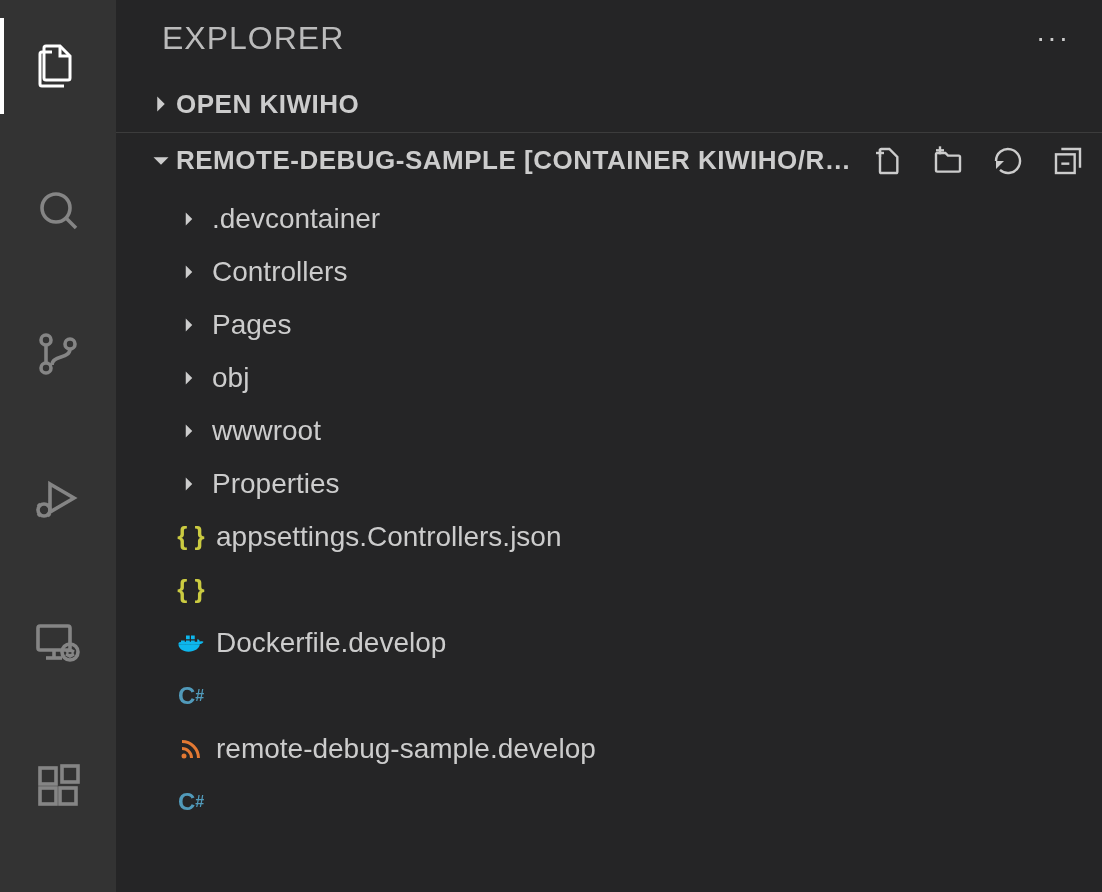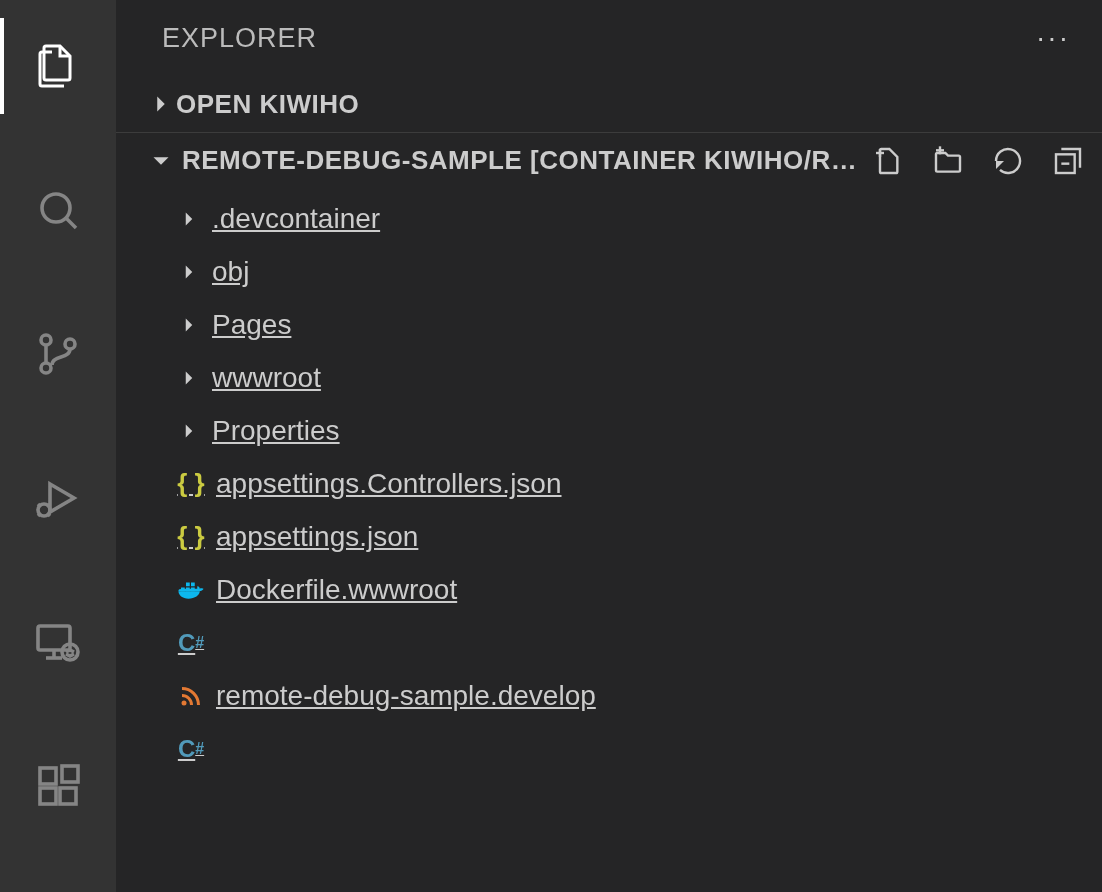--- a/index.html
+++ b/index.html
@@ -58,21 +58,21 @@
       flex-direction: column;
     }
     .sidebar-header {
       display: flex;
       align-items: center;
       justify-content: space-between;
       padding: 18px 32px 18px 46px;
       height: 76px;
     }
     .sidebar-title {
-      font-size: 27px;
+      font-size: 32px;
       font-weight: 400;
       color: #bbbbbb;
       letter-spacing: 1px;
     }
     .ellipsis {
       color: #cccccc;
       font-size: 28px;
       letter-spacing: 2px;
       cursor: pointer;
     }
@@ -83,21 +83,20 @@
       height: 56px;
       cursor: pointer;
     }
     .section-header.workspace {
       border-top: 1px solid #3c3c3c;
       justify-content: space-between;
     }
     .section-header-left {
       display: flex;
       align-items: center;
-      gap: 6px;
       flex: 1;
       min-width: 0;
     }
     .section-title {
       font-size: 26px;
       font-weight: 700;
       color: #cccccc;
       letter-spacing: 0.5px;
       white-space: nowrap;
       overflow: hidden;
@@ -117,21 +116,20 @@
       padding-left: 12px;
     }
     .workspace-actions svg {
       width: 32px;
       height: 32px;
       cursor: pointer;
       color: #cccccc;
     }
     .tree {
       padding: 4px 0;
-      text-decoration: underline;
     }
     .tree-item {
       display: flex;
       align-items: center;
       height: 53px;
       padding-left: 60px;
       cursor: pointer;
       gap: 10px;
     }
     .tree-item .chevron-small {
@@ -276,62 +274,67 @@
     <div class="tree-item">
       <svg class="chevron-small" viewBox="0 0 24 24">
           <path d="M9 6l6 6-6 6"></path>
         </svg>
       <span class="label">.devcontainer</span>
     </div>
     <div class="tree-item">
       <svg class="chevron-small" viewBox="0 0 24 24">
           <path d="M9 6l6 6-6 6"></path>
         </svg>
+      <span class="label">Controllers</span>
+    </div>
+    <div class="tree-item">
+      <svg class="chevron-small" viewBox="0 0 24 24">
+          <path d="M9 6l6 6-6 6"></path>
+        </svg>
+      <span class="label">Pages</span>
+    </div>
+    <div class="tree-item">
+      <svg class="chevron-small" viewBox="0 0 24 24">
+          <path d="M9 6l6 6-6 6"></path>
+        </svg>
       <span class="label">obj</span>
-    </div>
-    <div class="tree-item">
-      <svg class="chevron-small" viewBox="0 0 24 24">
-          <path d="M9 6l6 6-6 6"></path>
-        </svg>
-      <span class="label">Pages</span>
     </div>
     <div class="tree-item">
       <svg class="chevron-small" viewBox="0 0 24 24">
           <path d="M9 6l6 6-6 6"></path>
         </svg>
       <span class="label">wwwroot</span>
     </div>
     <div class="tree-item">
       <svg class="chevron-small" viewBox="0 0 24 24">
           <path d="M9 6l6 6-6 6"></path>
         </svg>
       <span class="label">Properties</span>
     </div>
 
     <div class="tree-item">
       <span class="file-icon json-icon">{ }</span>
       <span class="label">appsettings.Controllers.json</span>
     </div>
     <div class="tree-item">
       <span class="file-icon json-icon">{ }</span>
-      <span class="label">appsettings.json</span>
     </div>
     <div class="tree-item">
       <span class="file-icon docker-icon">
         <svg viewBox="0 0 24 24" fill="#0db7ed">
           <rect x="4" y="10" width="3" height="3"></rect>
           <rect x="8" y="10" width="3" height="3"></rect>
           <rect x="12" y="10" width="3" height="3"></rect>
           <rect x="8" y="6" width="3" height="3"></rect>
           <rect x="12" y="6" width="3" height="3"></rect>
           <path d="M2 13h17c2 0 3-2 3-2s-2-1-3 0c0-2-2-2-2-2s0 1 0 2c-15 0-15 0-15 2z"></path>
           <path d="M2 13c0 3 3 6 8 6s9-3 9-6H2z"></path>
         </svg>
       </span>
-      <span class="label">Dockerfile.wwwroot</span>
+      <span class="label">Dockerfile.develop</span>
     </div>
     <div class="tree-item">
       <span class="file-icon cs-icon">C<span style="font-size:16px;vertical-align:super">#</span></span>
     </div>
     <div class="tree-item">
       <span class="file-icon rss-icon">
         <svg viewBox="0 0 24 24" fill="#e37933">
           <circle cx="5" cy="19" r="2.5"></circle>
           <path d="M3 10v3a8 8 0 0 1 8 8h3A11 11 0 0 0 3 10z"></path>
           <path d="M3 3v3a15 15 0 0 1 15 15h3A18 18 0 0 0 3 3z"></path>

